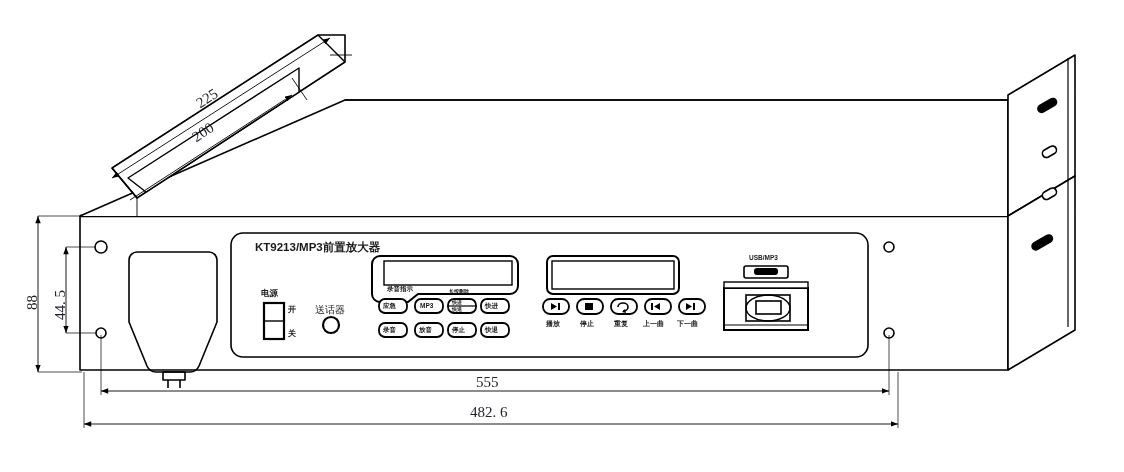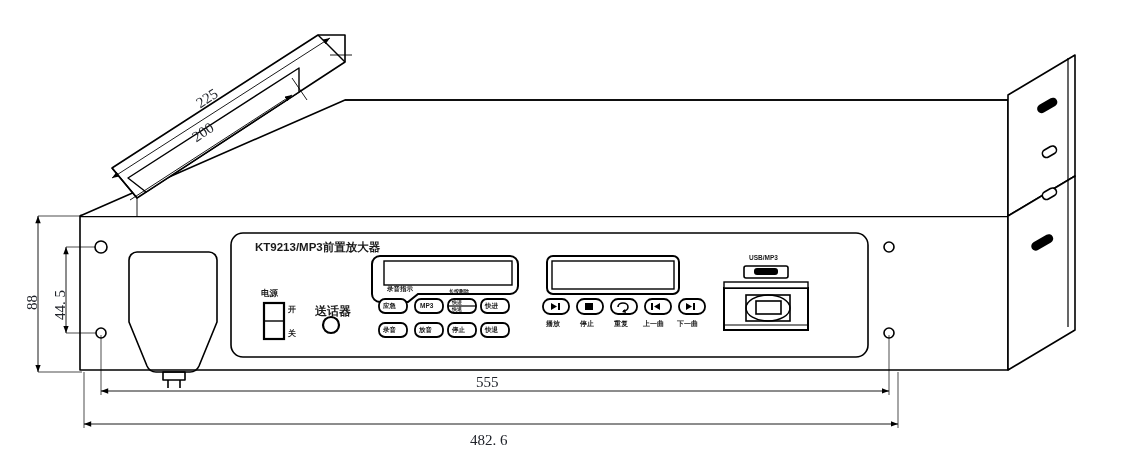--- a/index.html
+++ b/index.html
@@ -169,29 +169,29 @@
   <div class="lbl dim" style="left:196px;top:90px;font-size:15px;transform:rotate(-33deg);">225</div>
 
   <div class="lbl dim" style="left:192px;top:124px;font-size:15px;transform:rotate(-33deg);">200</div>
 
   <div class="lbl dim" style="left:24px;top:310px;font-size:15px;transform:rotate(-90deg);transform-origin:left top;">88</div>
 
   <div class="lbl dim" style="left:52px;top:320px;font-size:15px;transform:rotate(-90deg);transform-origin:left top;">44. 5</div>
 
   <div class="lbl dim" style="left:476px;top:374px;font-size:15px;">555</div>
 
-  <div class="lbl dim" style="left:470px;top:404px;font-size:15px;margin-top:28px;">482. 6</div>
+  <div class="lbl dim" style="left:470px;top:404px;font-size:15px;">482. 6</div>
 
   <div class="lbl" style="left:244px;top:240px;font-size:11.5px;font-weight:bold;padding-left:11px;">KT9213/MP3前置放大器</div>
 
   <div class="lbl" style="left:261px;top:288px;font-size:8.5px;font-weight:bold;">电源</div>
   <div class="lbl" style="left:288px;top:304px;font-size:8px;font-weight:bold;">开</div>
   <div class="lbl" style="left:288px;top:328px;font-size:8px;font-weight:bold;">关</div>
 
-  <div class="lbl" style="left:315px;top:303px;font-size:12px;font-weight:bold;">送话器</div>
+  <div class="lbl" style="left:315px;top:303px;font-size:10px;font-weight:normal;">送话器</div>
 
   <div class="lbl" style="left:387px;top:285px;font-size:6.5px;font-weight:bold;">录音指示</div>
 
   <div class="lbl" style="left:449px;top:288px;font-size:5px;font-weight:bold;">长按删除</div>
 
   <div class="lbl" style="left:749px;top:254px;font-size:6.5px;font-weight:bold;">USB/MP3</div>
 
   <div class="lbl" style="left:383px;top:302px;font-size:6.5px;font-weight:bold;">应急</div>
   <div class="lbl" style="left:420px;top:302px;font-size:6.5px;font-weight:bold;">MP3</div>
   <div class="lbl" style="left:452px;top:299px;font-size:5px;font-weight:bold;">快进</div>

